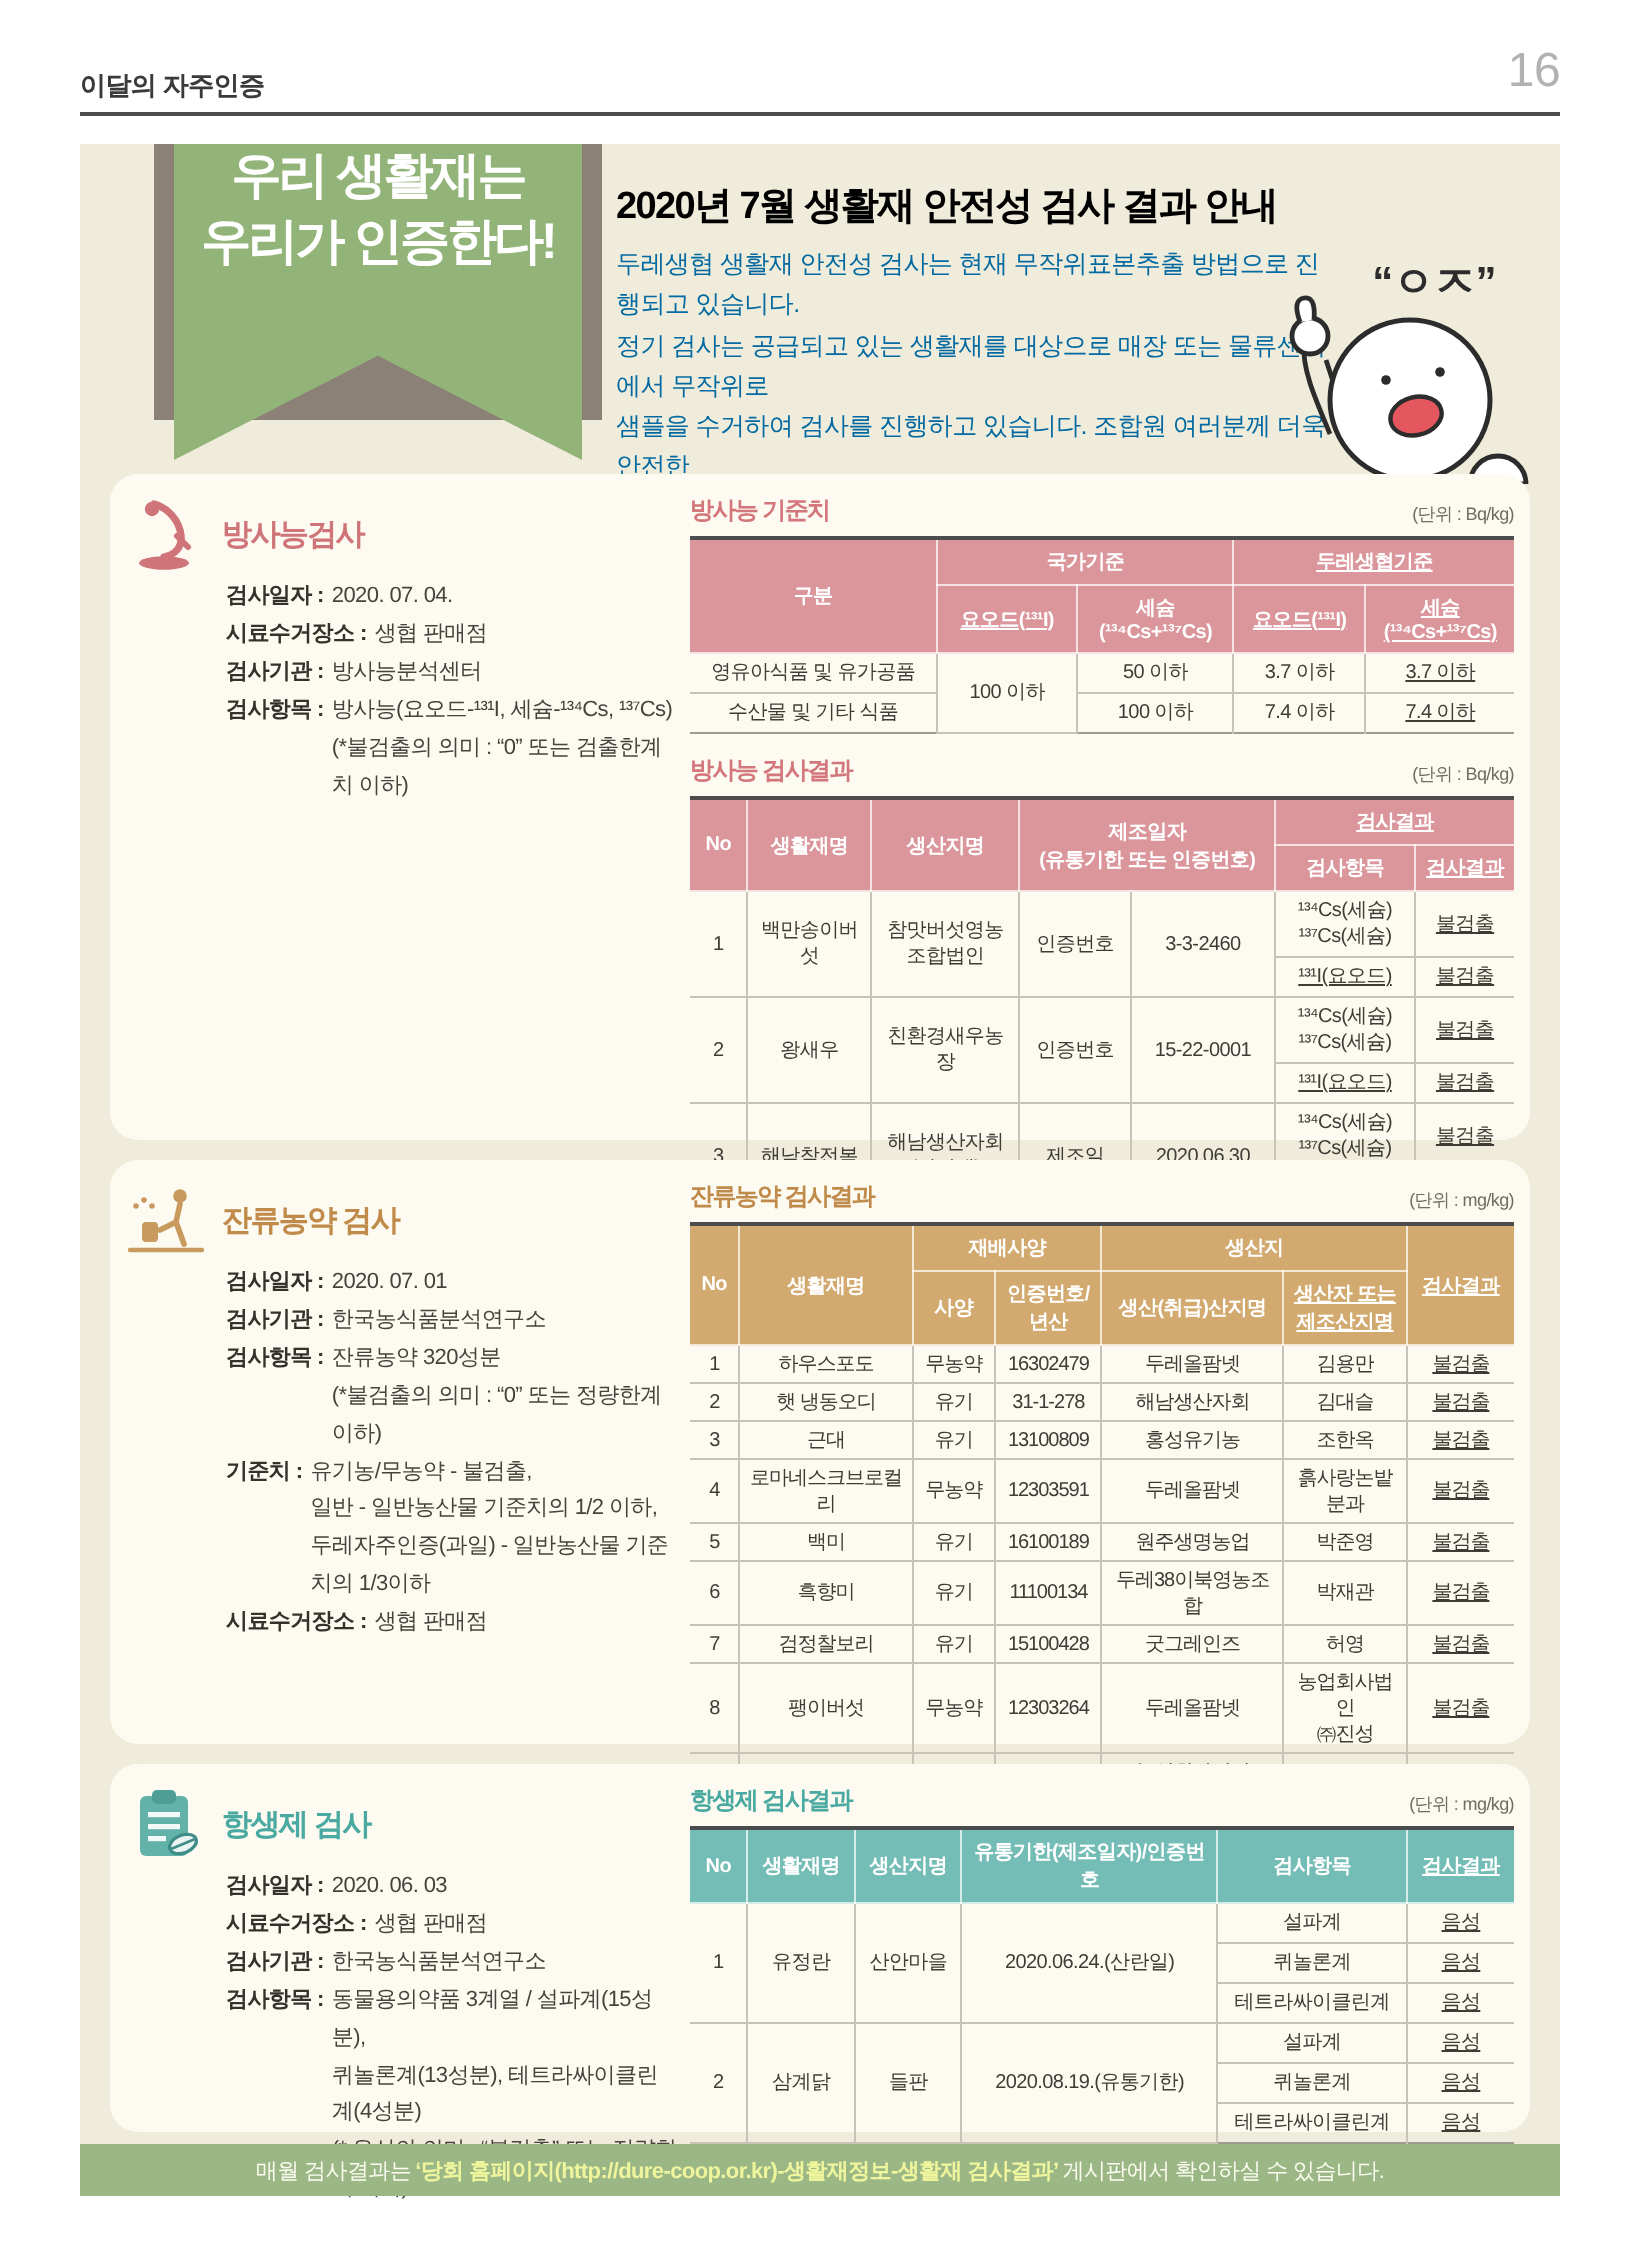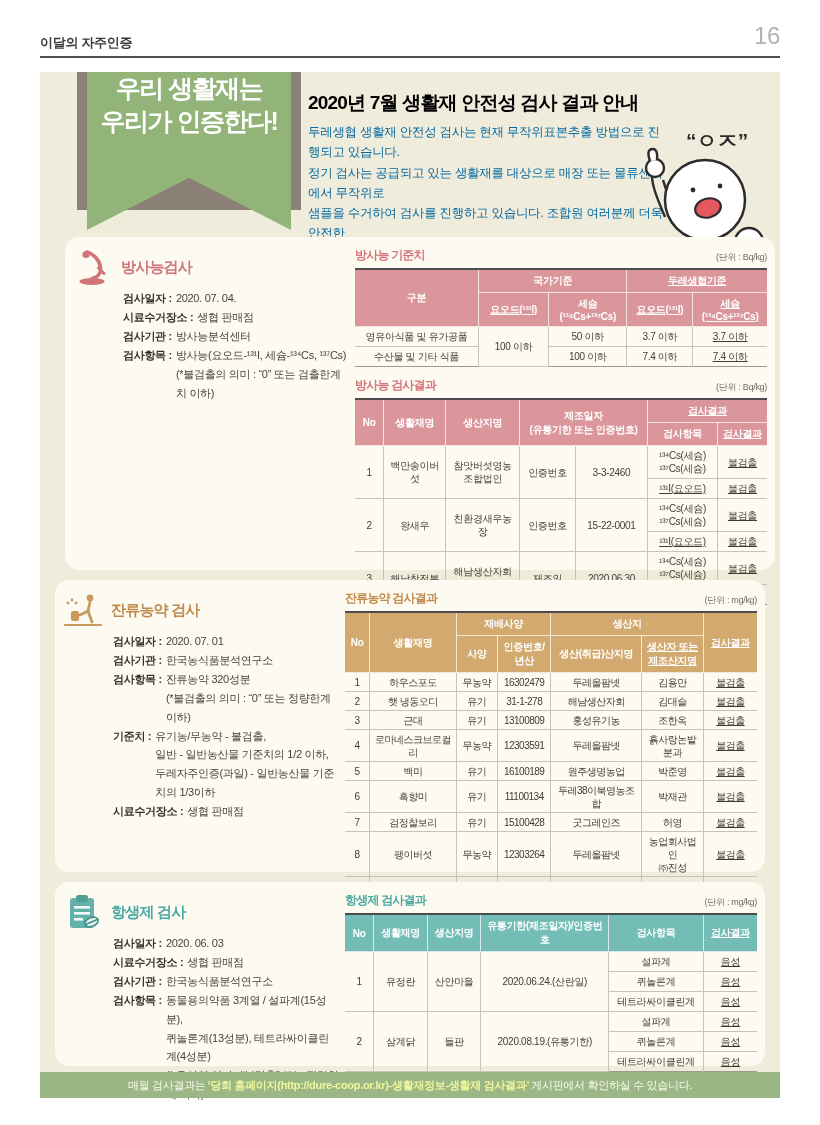--- a/index.html
+++ b/index.html
@@ -20,21 +20,21 @@
     position:absolute;left:47px;top:0;width:204px;height:158px;background:#93b478;
     clip-path:polygon(0 0,100% 0,100% 100%,50% 67%,0 100%);
     color:#fff;text-align:center;font-weight:bold;font-size:25px;line-height:1.32;
     box-sizing:border-box;letter-spacing:-1.5px;
   }
   .banner-title{position:absolute;left:268px;top:18px;font-size:19px;font-weight:800;color:#000000;letter-spacing:-0.8px;}
   .banner-desc{position:absolute;left:268px;top:50px;width:360px;font-size:12.5px;color:#0369a1;line-height:1.62;white-space:pre-line;}
   .mascot{position:absolute;right:0px;top:50px;width:175px;height:120px;}
   
   .card{position:absolute;left:15px;width:710px;background:#fcfaf1;border-radius:14px;}
-  #card-radio{top:165px;height:333px;margin-left:10px;}
+  #card-radio{top:165px;height:333px;}
   #card-pest{top:508px;height:292px;}
   #card-anti{top:810px;height:184px;}
   .sec-left{position:absolute;left:8px;top:10px;width:276px;}
   .sec-head{display:flex;align-items:center;gap:8px;margin-bottom:2px;}
   .sec-icon{width:40px;height:40px;flex:0 0 40px;}
   .sec-title{font-size:15px;font-weight:800;letter-spacing:-0.8px;}
   .radio .sec-title{color:#cf7478;}
   .pest  .sec-title{color:#c08b4a;}
   .anti  .sec-title{color:#4aa9a0;}
   .info{margin:0 0 0 50px;font-size:11px;color:#46433c;line-height:1.72;}

